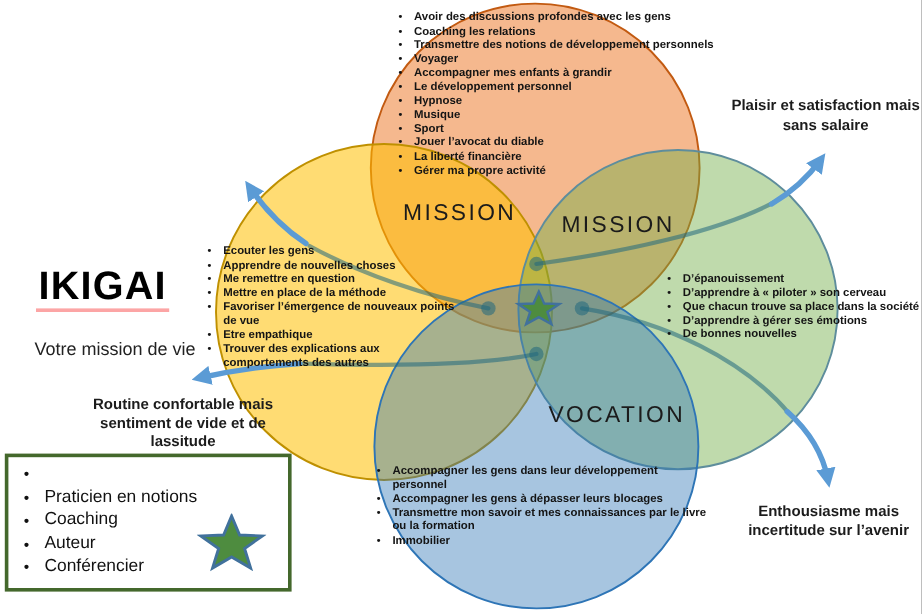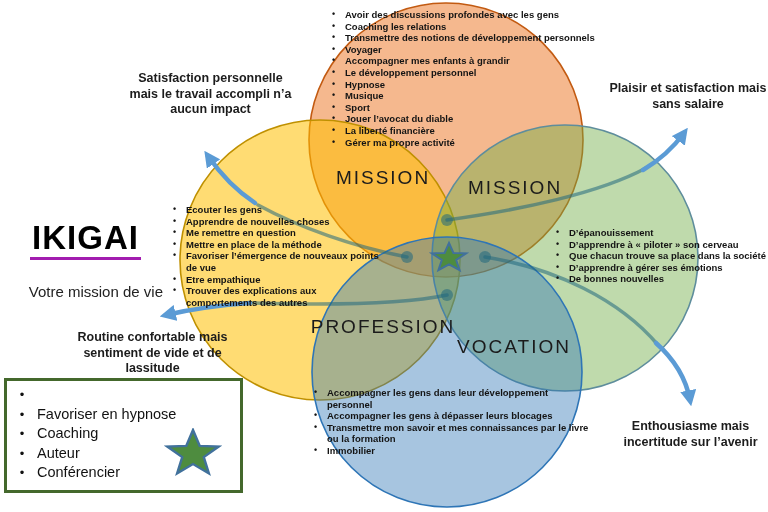--- a/index.html
+++ b/index.html
@@ -23,21 +23,21 @@
   .vlist li .txt{flex:1 1 auto;}
   
   .callout{
     position:absolute;text-align:center;
     font-size:12.5px;font-weight:700;line-height:15.5px;color:#1c1c1c;
   }
   
   .ikigai{position:absolute;left:8px;top:221px;width:155px;text-align:center;}
   .ikigai .main{
     display:inline-block;font-size:33px;font-weight:700;letter-spacing:1px;
-    color:#000;border-bottom:3px solid #a21caf;padding:0 2px 2px 2px;line-height:34px;
+    color:#000;border-bottom:3px solid #fca5a5;padding:0 2px 2px 2px;line-height:34px;
   }
   .ikigai .sub{margin-top:23px;font-size:15px;color:#222;text-align:right;}
   
   .skills-box{
     position:absolute;left:4px;top:378px;width:233px;height:105px;
     border:3px solid #44682C;background:#fff;padding:4px 0 0 0;
   }
   .skills-box ul{list-style:none;margin:0;padding:0;}
   .skills-box li{
     display:flex;align-items:flex-start;
@@ -83,21 +83,20 @@
       <path d="M 643 170 Q 668 155 684 133" marker-end="url(#arrowhead)"></path>
       <path d="M 250 303 Q 205 306 166 315" marker-end="url(#arrowhead)"></path>
       <path d="M 656 343 Q 684 368 690 400" marker-end="url(#arrowhead)"></path>
     </g>
 
     <path transform="translate(449,258) scale(18,15)" stroke-width="2" vector-effect="non-scaling-stroke" d="M 0,-1 L 0.247,-0.34 L 0.951,-0.309 L 0.4,0.13 L 0.588,0.809 L 0,0.42 L -0.588,0.809 L -0.4,0.13 L -0.951,-0.309 L -0.247,-0.34 Z" style="vector-effect:non-scaling-stroke" fill="#4E8C3F" stroke="#41719C"></path>
   </svg>
 
   <div class="region-label" style="left:383px;top:178px;">MISSION</div>
   <div class="region-label" style="left:515px;top:178px;margin-top:10px;">MISSION</div>
-  <div class="region-label" style="left:383px;top:327px;">PROFESSION</div>
   <div class="region-label" style="left:514px;top:327px;margin-top:20px;">VOCATION</div>
 
   <ul class="vlist" style="left:332px;top:9px;width:278px;">
 
       <li>
         <span class="bullet">•</span>
         <span class="txt">Avoir des discussions profondes avec les gens</span>
       </li>
 
       <li>
@@ -238,41 +237,40 @@
         <span class="bullet">•</span>
         <span class="txt">Transmettre mon savoir et mes connaissances par le livre ou la formation</span>
       </li>
 
       <li>
         <span class="bullet">•</span>
         <span class="txt">Immobilier</span>
       </li>
     </ul>
 
-  <div class="callout" style="left:128px;top:71px;width:165px;">Satisfaction personnelle mais le travail accompli n’a aucun impact</div>
   <div class="callout" style="left:603px;top:81px;width:170px;">Plaisir et satisfaction mais sans salaire</div>
   <div class="callout" style="left:70px;top:330px;width:165px;">Routine confortable mais sentiment de vide et de lassitude</div>
   <div class="callout" style="left:608px;top:419px;width:165px;">Enthousiasme mais incertitude sur l’avenir</div>
 
   <div class="ikigai">
     <span class="main">IKIGAI</span>
     <div class="sub">Votre mission de vie</div>
   </div>
 
   <div class="skills-box" style="border-color: rgb(68, 104, 44);">
     <ul>
       <li>
         <span class="bullet">•</span>
       </li>
     </ul>
     <ul>
 
         <li>
           <span class="bullet">•</span>
-          <span class="txt">Favoriser en hypnose</span>
+          <span class="txt">Praticien en notions</span>
         </li>
 
         <li>
           <span class="bullet">•</span>
           <span class="txt">Coaching</span>
         </li>
 
         <li>
           <span class="bullet">•</span>
           <span class="txt">Auteur</span>

